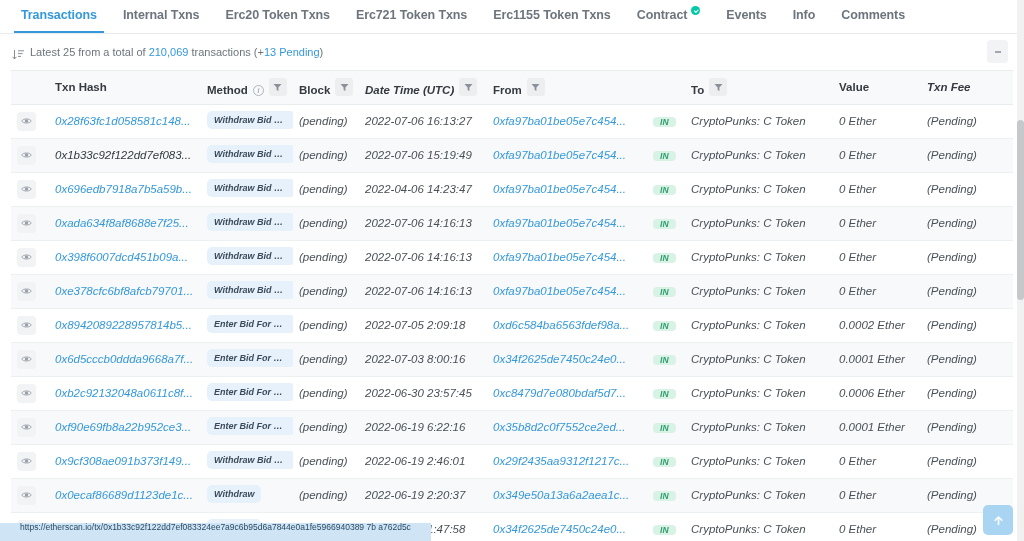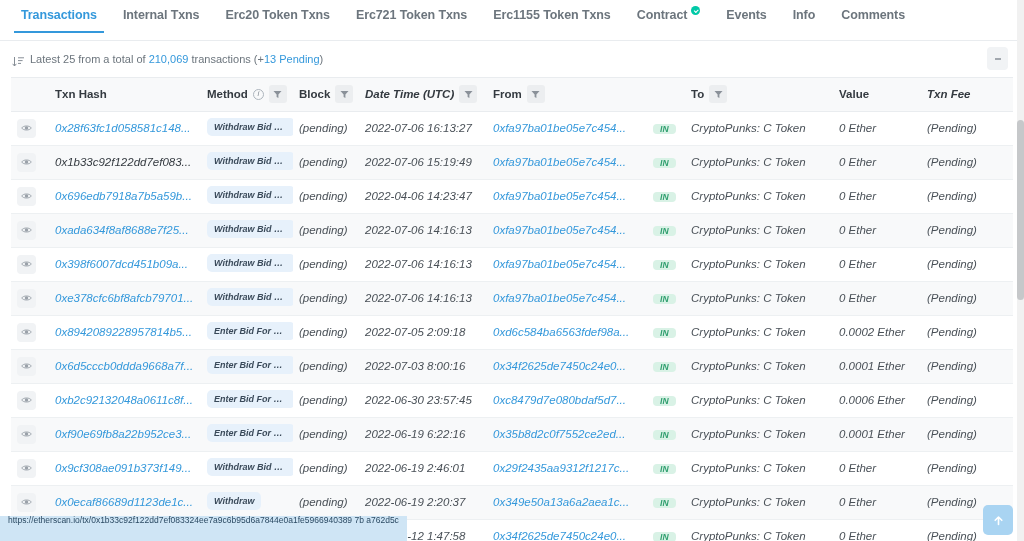--- a/index.html
+++ b/index.html
@@ -14,21 +14,21 @@
   .app {
     position: relative;
     width: 1024px; height: 541px;
     background: #ffffff;
     overflow: hidden;
   }
 
   
   .tabbar {
     position: relative;
-    height: 41px;
+    height: 34px;
     background: #fff;
     border-bottom: 1px solid #e9ecef;
     display: flex;
     align-items: flex-start;
     padding-left: 8px;
   }
   .tab {
     position: relative;
     font-size: 12.5px;
     font-weight: bold;
@@ -124,21 +124,21 @@
     height: 33px;
     font-size: 11.5px;
     font-weight: bold;
     color: #343a40;
     text-align: left;
     padding: 0 6px;
     border-bottom: 1px solid #e9ecef;
     white-space: nowrap;
     vertical-align: middle;
   }
-  th .th-inner { display: flex; align-items: center; gap: 5px; }
+  th .th-inner { display: flex; align-items: flex-end; gap: 5px; }
   th.link-head { color: #3498db; cursor: pointer; font-style: italic; }
 
   .info-i {
     display: inline-flex;
     align-items: center; justify-content: center;
     width: 11px; height: 11px;
     border: 1px solid #adb5bd;
     border-radius: 50%;
     font-size: 8px;
     font-style: italic;
@@ -248,27 +248,27 @@
     top: 120px; left: 0;
     width: 7px; height: 180px;
     background: #c6c8ca;
     border-radius: 4px;
   }
 
   
   .statusbar {
     position: absolute;
     left: 0; bottom: 0;
-    height: 25px;
+    height: 18px;
     max-width: 440px;
     background: #cfe5f5;
     color: #2b4a63;
     font-size: 8.5px;
     line-height: 9px;
-    padding: 0 8px;
+    padding: 0 20px;
     white-space: nowrap;
     overflow: hidden;
     z-index: 9;
     font-family: "Liberation Sans", sans-serif;
   }
 </style>
 </head>
 <body>
 
 <div class="app">

